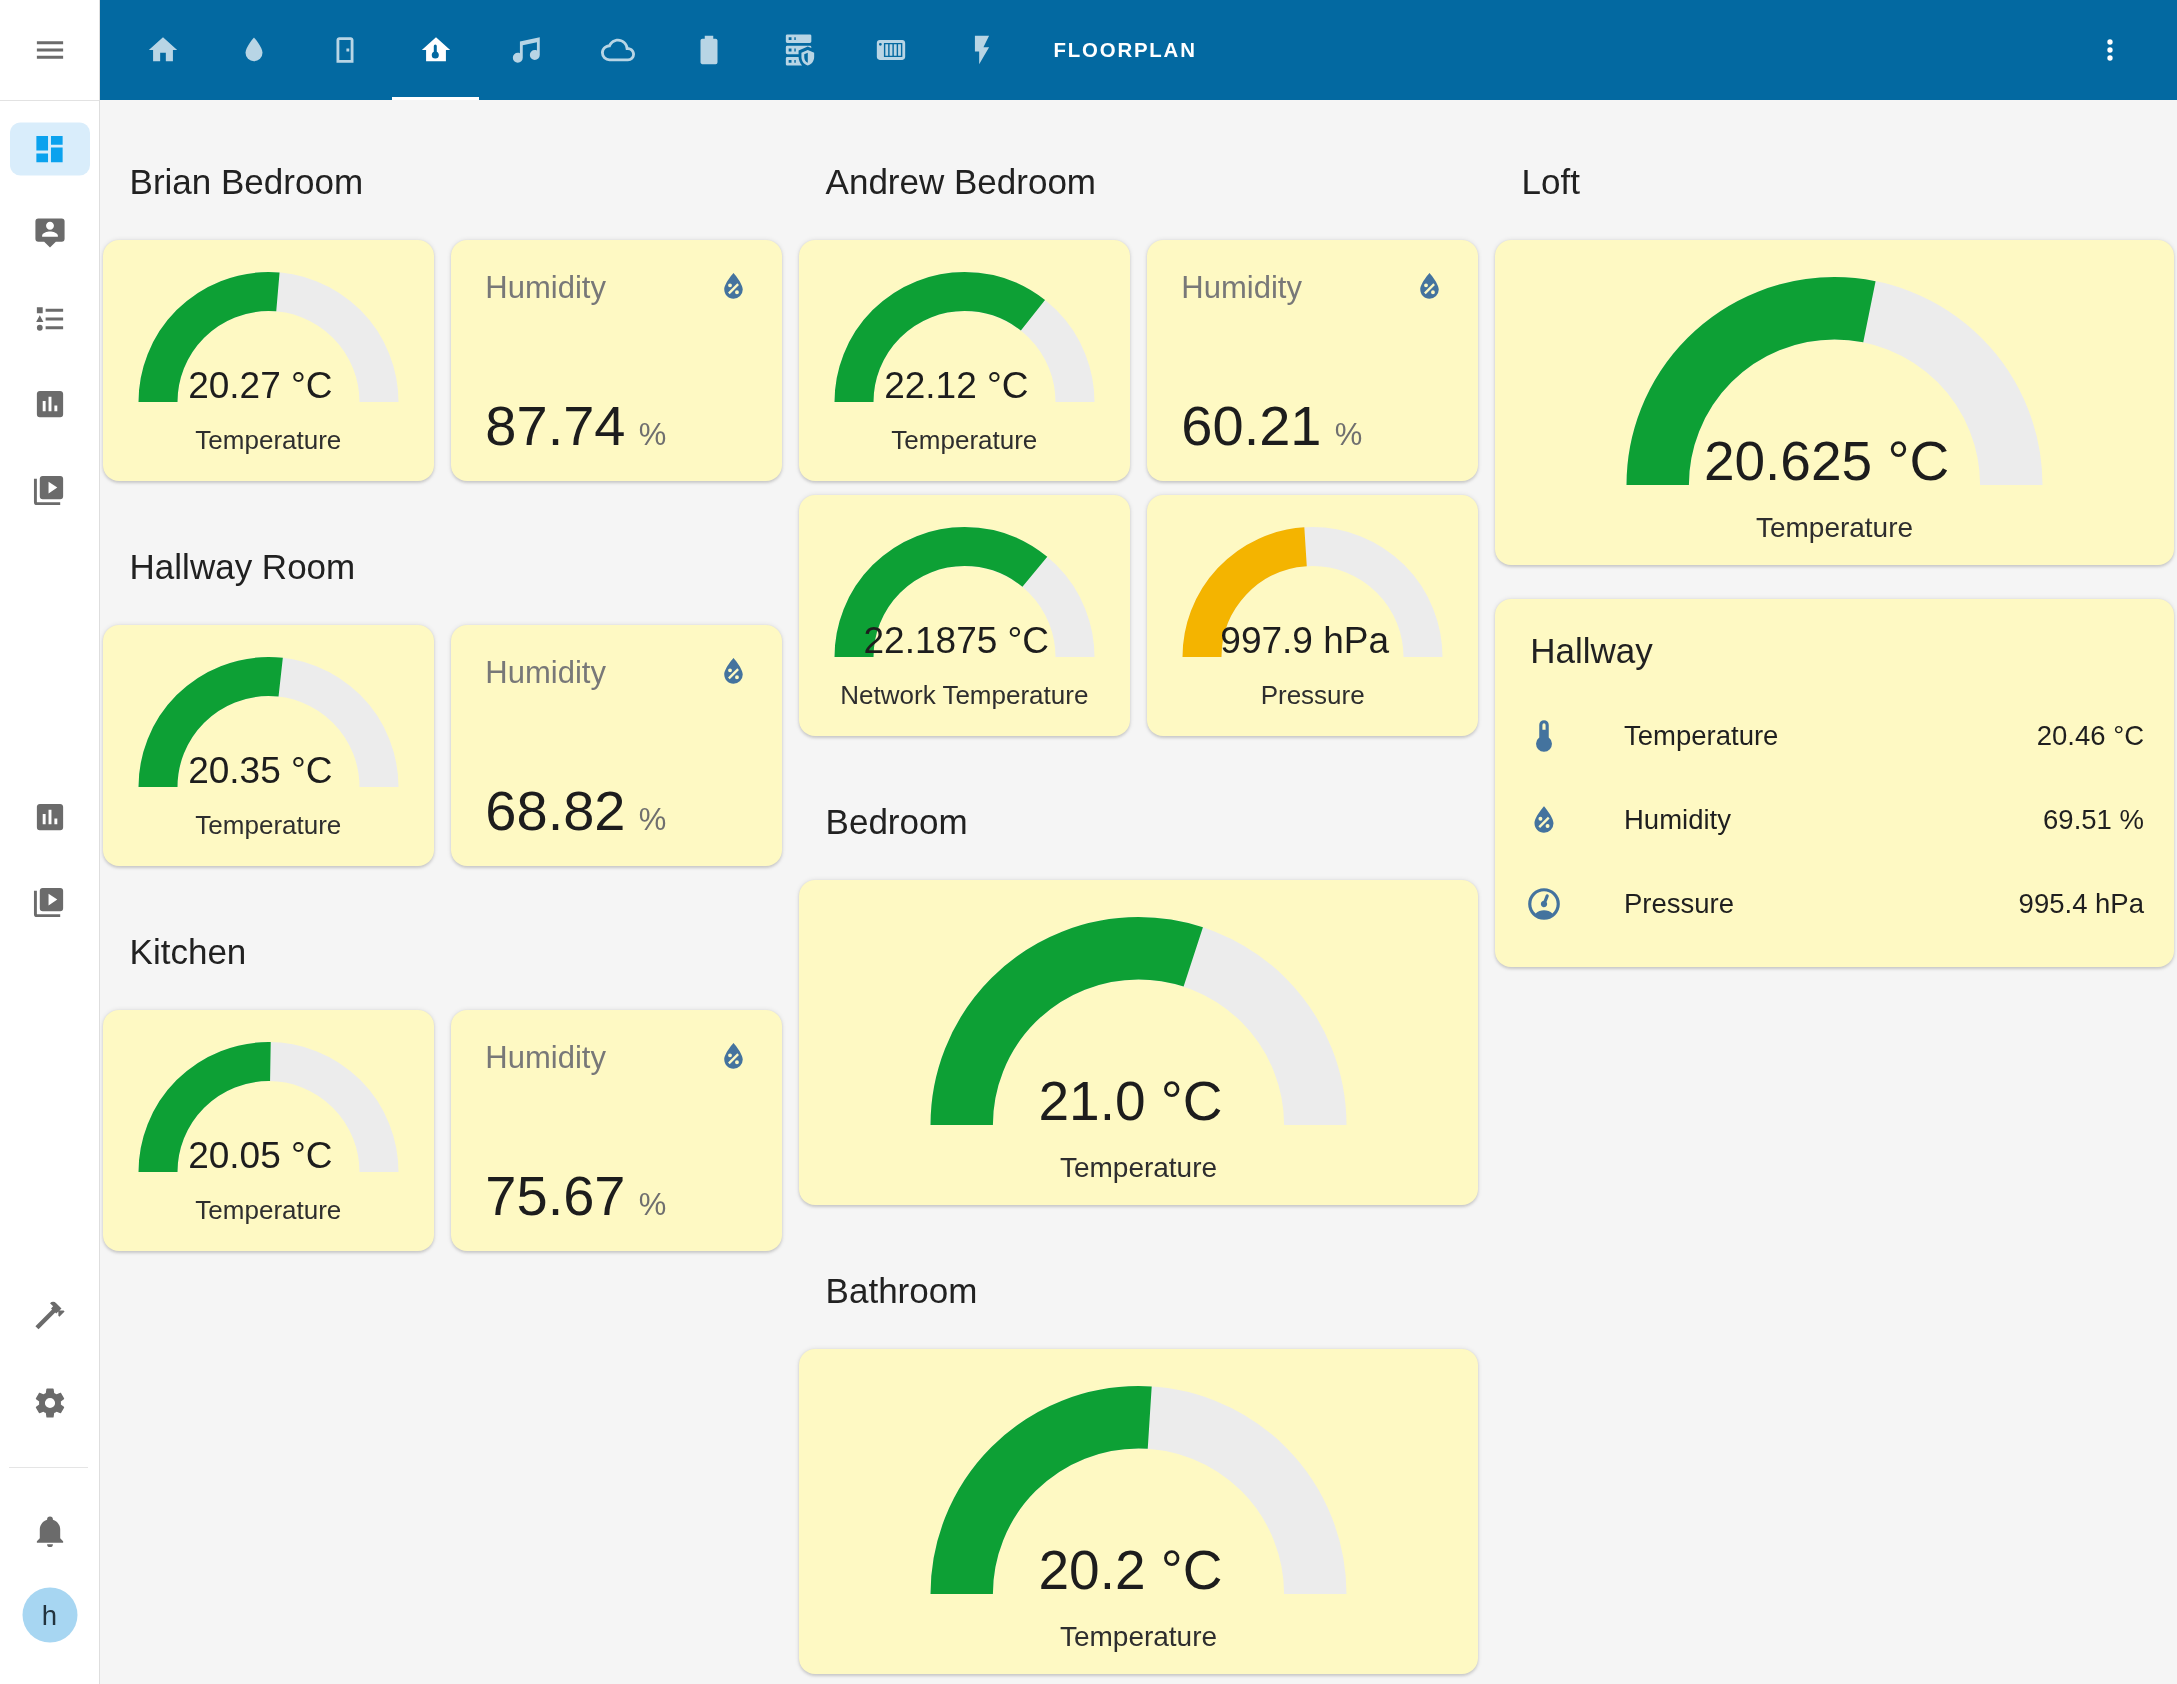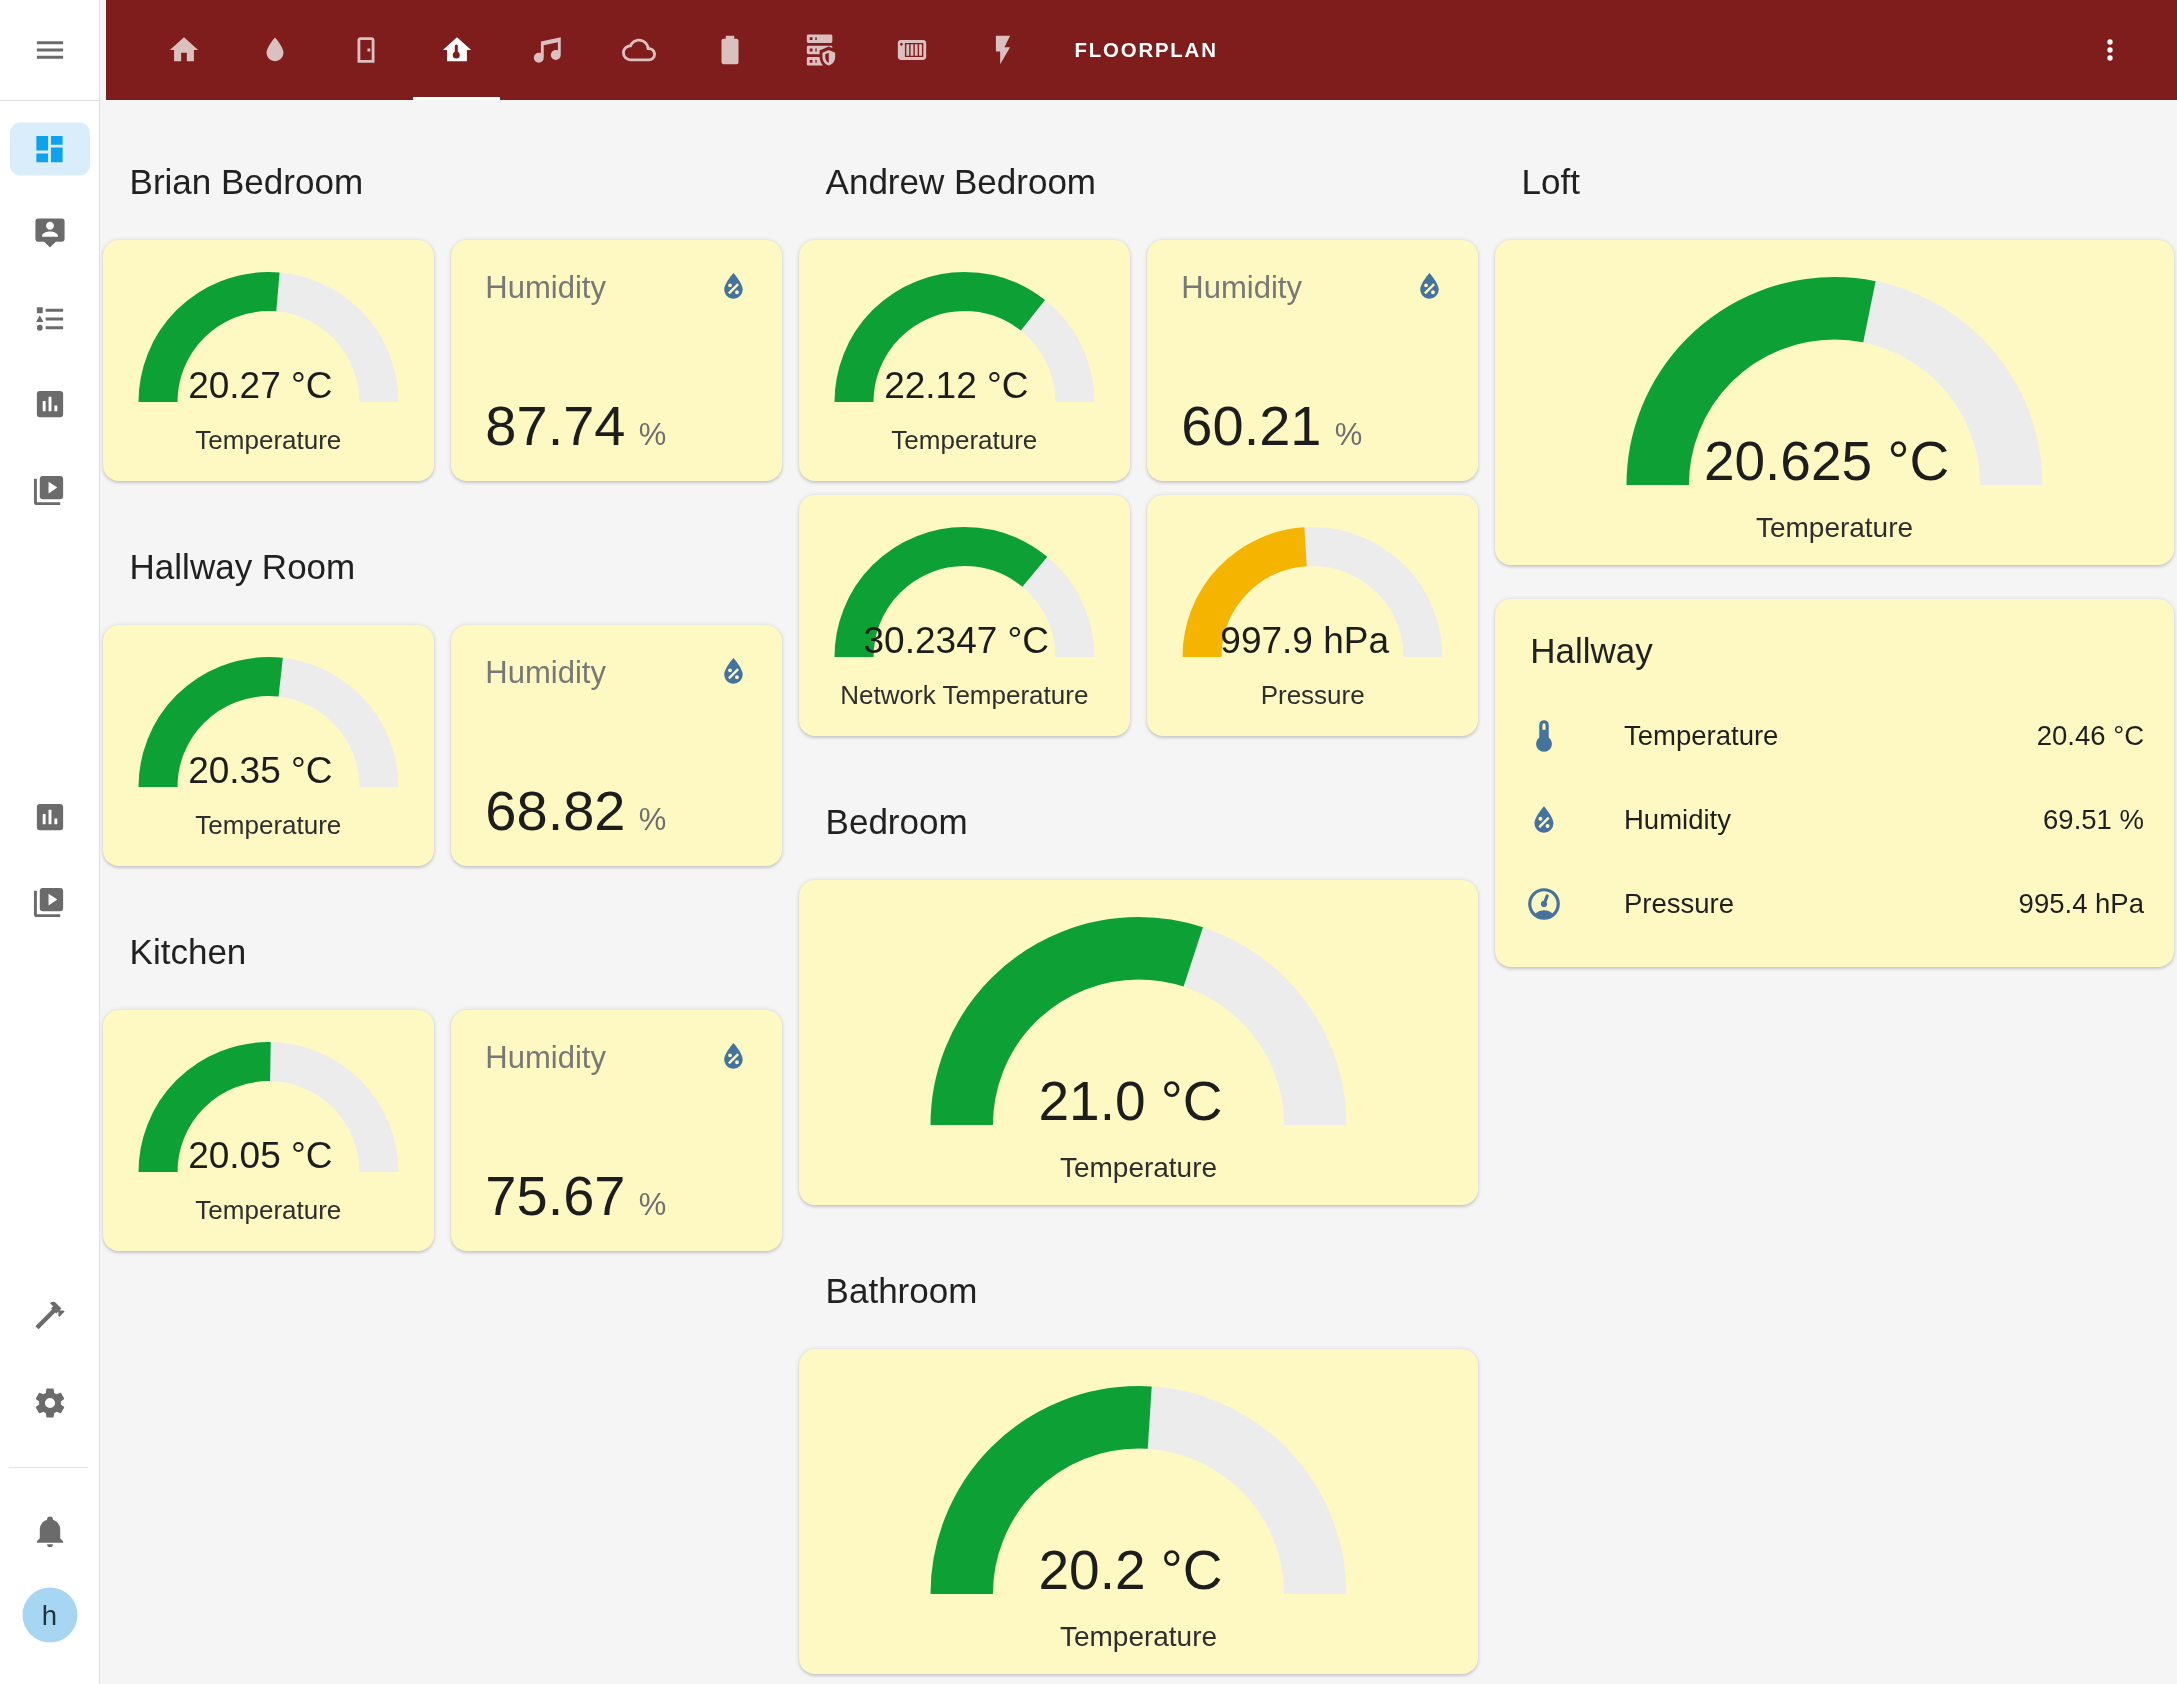--- a/index.html
+++ b/index.html
@@ -7,21 +7,21 @@
   
   .sidebar{position:absolute;left:0;top:0;bottom:0;width:99px;background:#fff;border-right:0.9px solid #dedede;z-index:6;}
   .sb-btn{position:absolute;left:50%;transform:translate(-50%,-50%);width:59px;height:59px;display:flex;align-items:center;justify-content:center;cursor:pointer;}
   .sb-btn svg{width:35px;height:35px;fill:#6b6b6b;}
   .sb-btn.selected{background:#d9edfb;border-radius:10.6px;width:80px;height:53px;}
   .sb-btn.selected svg{fill:#0ba2ee;}
   .sb-line{position:absolute;left:0;right:0;border-top:0.9px solid #e2e2e2;}
   .sb-divider{position:absolute;left:8.9px;right:10.6px;border-top:1.8px solid #e5e5e5;}
   .sb-avatar{position:absolute;left:50%;transform:translate(-50%,-50%);width:55px;height:55px;border-radius:50%;background:#a7d6f2;color:#22333e;font-size:27.5px;display:flex;align-items:center;justify-content:center;cursor:pointer;}
   
-  .header{position:absolute;left:106px;right:0;top:0;height:100px;background:#7f1d1d;display:flex;align-items:center;z-index:5;}
+  .header{position:absolute;left:85px;right:0;top:0;height:100px;background:#0369a1;display:flex;align-items:center;z-index:5;}
   .tabs{display:flex;height:100%;margin-left:32px;}
   .tab{width:91px;height:100%;display:flex;align-items:center;justify-content:center;position:relative;cursor:pointer;}
   .tab svg{width:34px;height:34px;fill:rgba(255,255,255,0.72);}
   .tab.selected svg{fill:#ffffff;}
   .tab.selected::after{content:"";position:absolute;left:1.8px;right:1.8px;bottom:0;height:3.5px;background:#ffffff;}
   .header-title{margin-left:26.6px;color:#fff;font-size:20.4px;font-weight:700;letter-spacing:1.8px;}
   .header-menu{position:absolute;right:43px;top:50%;transform:translateY(-50%);width:50px;height:50px;display:flex;align-items:center;justify-content:center;cursor:pointer;}
   .header-menu svg{width:32px;height:32px;fill:#fff;}
   
   .content{position:absolute;left:99px;top:100px;right:0;bottom:0;padding:0 4px;display:flex;gap:17px;box-sizing:border-box;}
@@ -310,21 +310,21 @@
           </div>
         </div>
       </div>
       <div class="row2">
         <div class="card half">
           <div class="gauge-wrap">
             <svg class="gauge-svg" viewBox="0 0 100 50">
               <path class="gtrack" d="M 7.5 50 A 42.5 42.5 0 0 1 92.5 50"></path>
               <path class="gval" d="M 7.5 50 A 42.5 42.5 0 0 1 92.5 50" stroke="#0da035" stroke-dasharray="96.00 133.52"></path>
             </svg>
-            <div class="gauge-value">30.2347 °C</div>
+            <div class="gauge-value">22.1875 °C</div>
           </div>
           <div class="gauge-label">Network Temperature</div>
         </div>
         <div class="card half">
           <div class="gauge-wrap">
             <svg class="gauge-svg" viewBox="0 0 100 50">
               <path class="gtrack" d="M 7.5 50 A 42.5 42.5 0 0 1 92.5 50"></path>
               <path class="gval" d="M 7.5 50 A 42.5 42.5 0 0 1 92.5 50" stroke="#f4b400" stroke-dasharray="63.95 133.52"></path>
             </svg>
             <div class="gauge-value">997.9 hPa</div>

